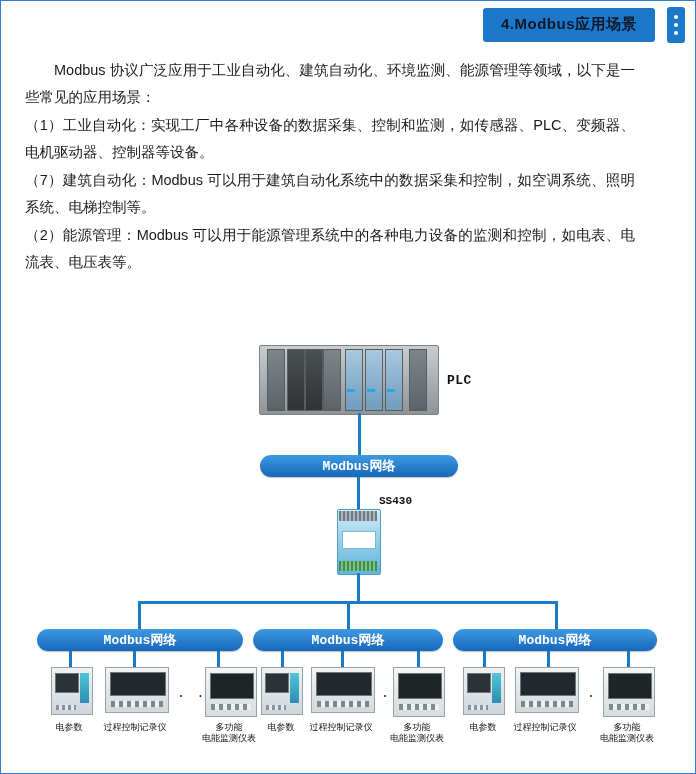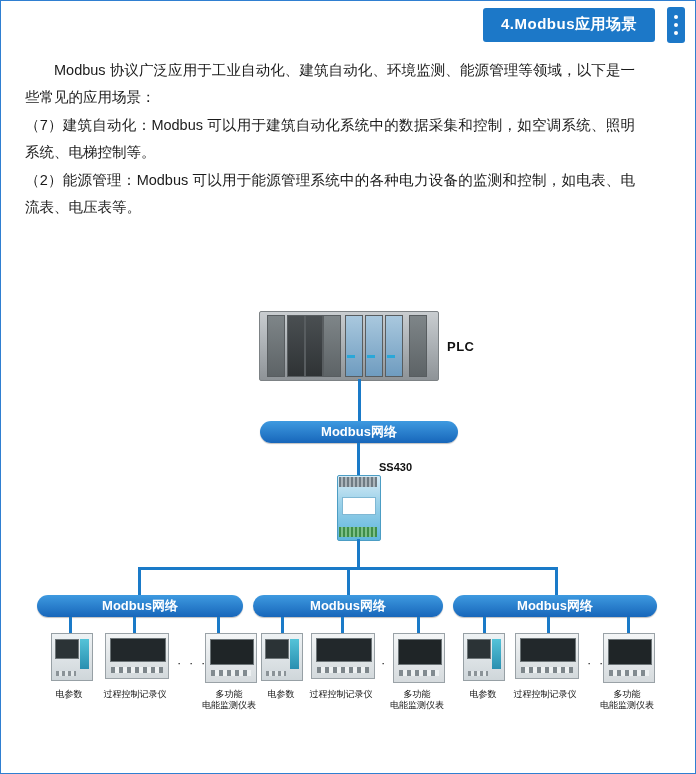--- a/index.html
+++ b/index.html
@@ -28,21 +28,21 @@
     left: 0;
     width: 694px;
     height: 48px;
     background: #ffffff;
     display: flex;
     align-items: center;
     justify-content: flex-end;
   }
   .header-title {
     background: #1c78c8;
-    color: #ffffff;
+    color: #0f172a;
     font-size: 15px;
     font-weight: bold;
     letter-spacing: 0.5px;
     padding: 7px 18px 8px 18px;
     border-radius: 3px;
     margin-right: 12px;
     white-space: nowrap;
   }
   .header-dots {
     width: 18px;
@@ -78,24 +78,25 @@
     color: #1a1a1a;
     margin: 0 0 1px 0;
     text-align: justify;
   }
   .para.indent {
     text-indent: 2em;
   }
   
   .diagram {
     position: absolute;
-    top: 302px;
+    top: 336px;
     left: 0;
     width: 694px;
     height: 430px;
+    font-family: Liberation Mono, monospace;
   }
   .plc-img {
     position: absolute;
     left: 258px;
     top: 8px;
     width: 178px;
     height: 68px;
   }
   .plc-body {
     position: absolute;
@@ -300,20 +301,21 @@
     <div class="header-title">4.Modbus应用场景</div>
     <div class="header-dots">
       <i></i>
         <i></i>
         <i></i>
     </div>
   </div>
 
   <div class="content">
     <p class="para indent">Modbus 协议广泛应用于工业自动化、建筑自动化、环境监测、能源管理等领域，以下是一些常见的应用场景：</p>
+    <p class="para">（1）工业自动化：实现工厂中各种设备的数据采集、控制和监测，如传感器、PLC、变频器、电机驱动器、控制器等设备。</p>
     <p class="para">（7）建筑自动化：Modbus 可以用于建筑自动化系统中的数据采集和控制，如空调系统、照明系统、电梯控制等。</p>
     <p class="para">（2）能源管理：Modbus 可以用于能源管理系统中的各种电力设备的监测和控制，如电表、电流表、电压表等。</p>
   </div>
 
   <div class="diagram">
 
     <div class="plc-img">
       <div class="plc-body"></div>
       <div class="plc-slot" style="left:8px;"></div>
       <div class="plc-slot dark" style="left:28px;"></div>

